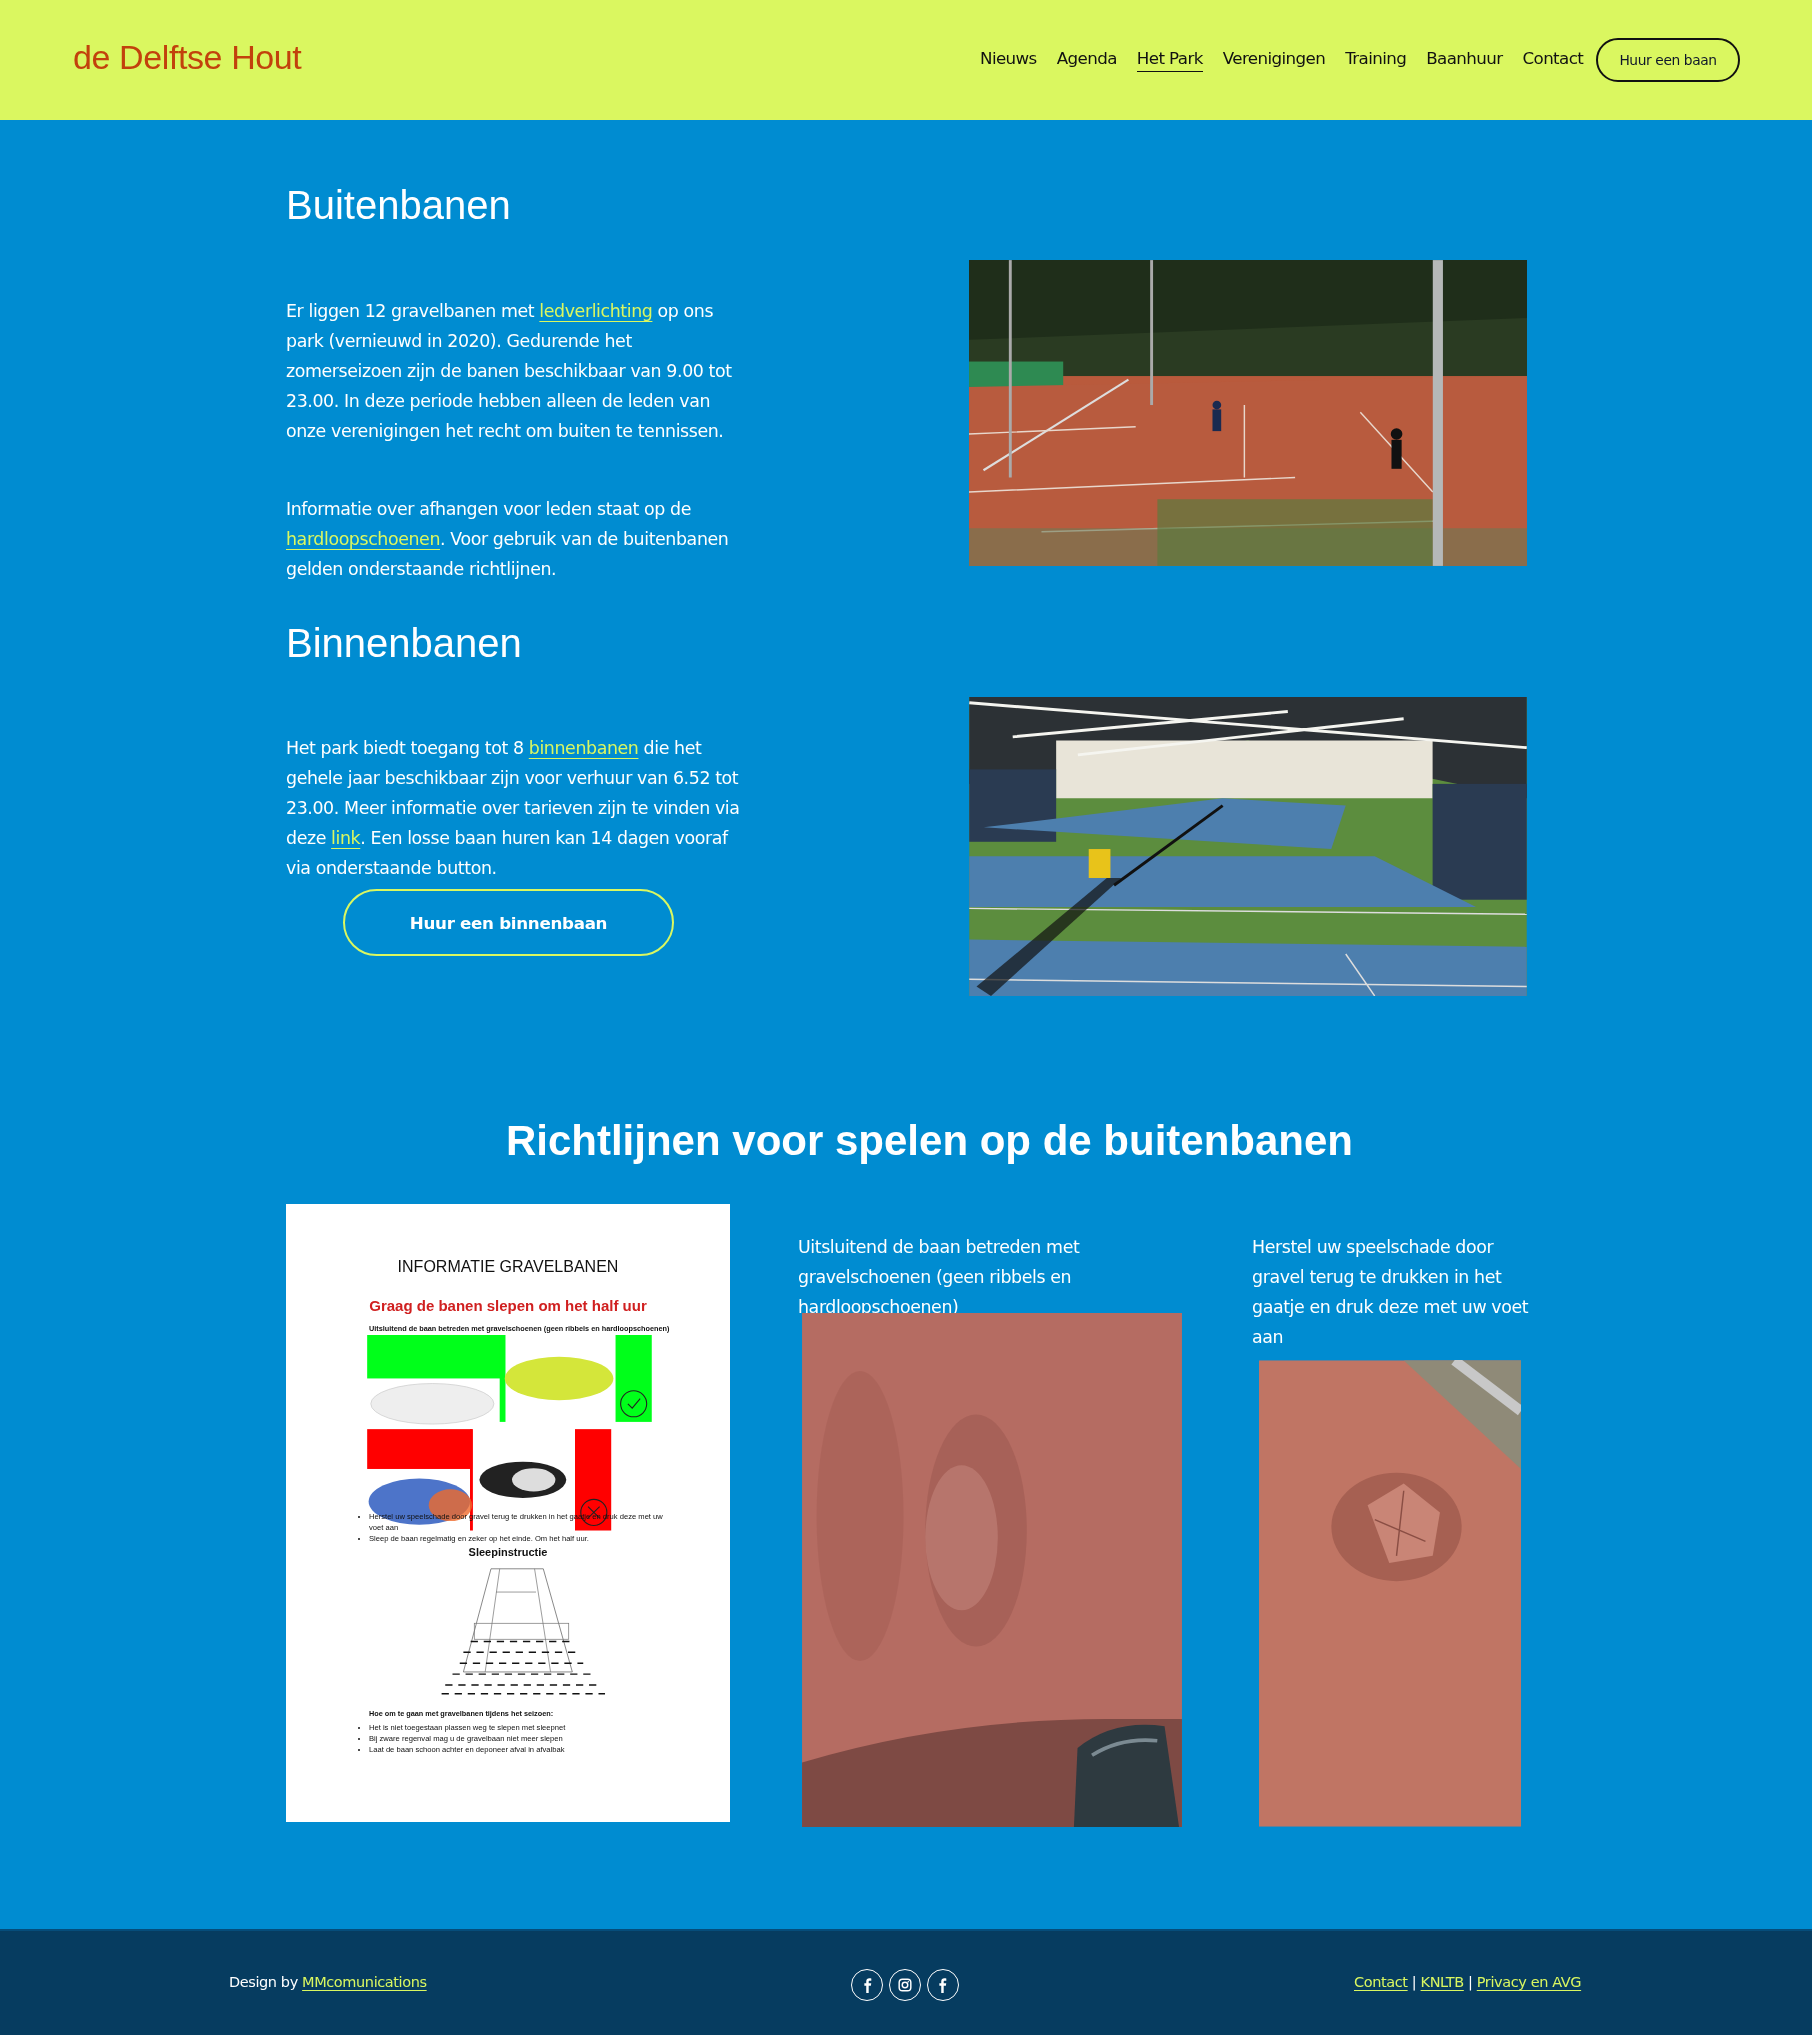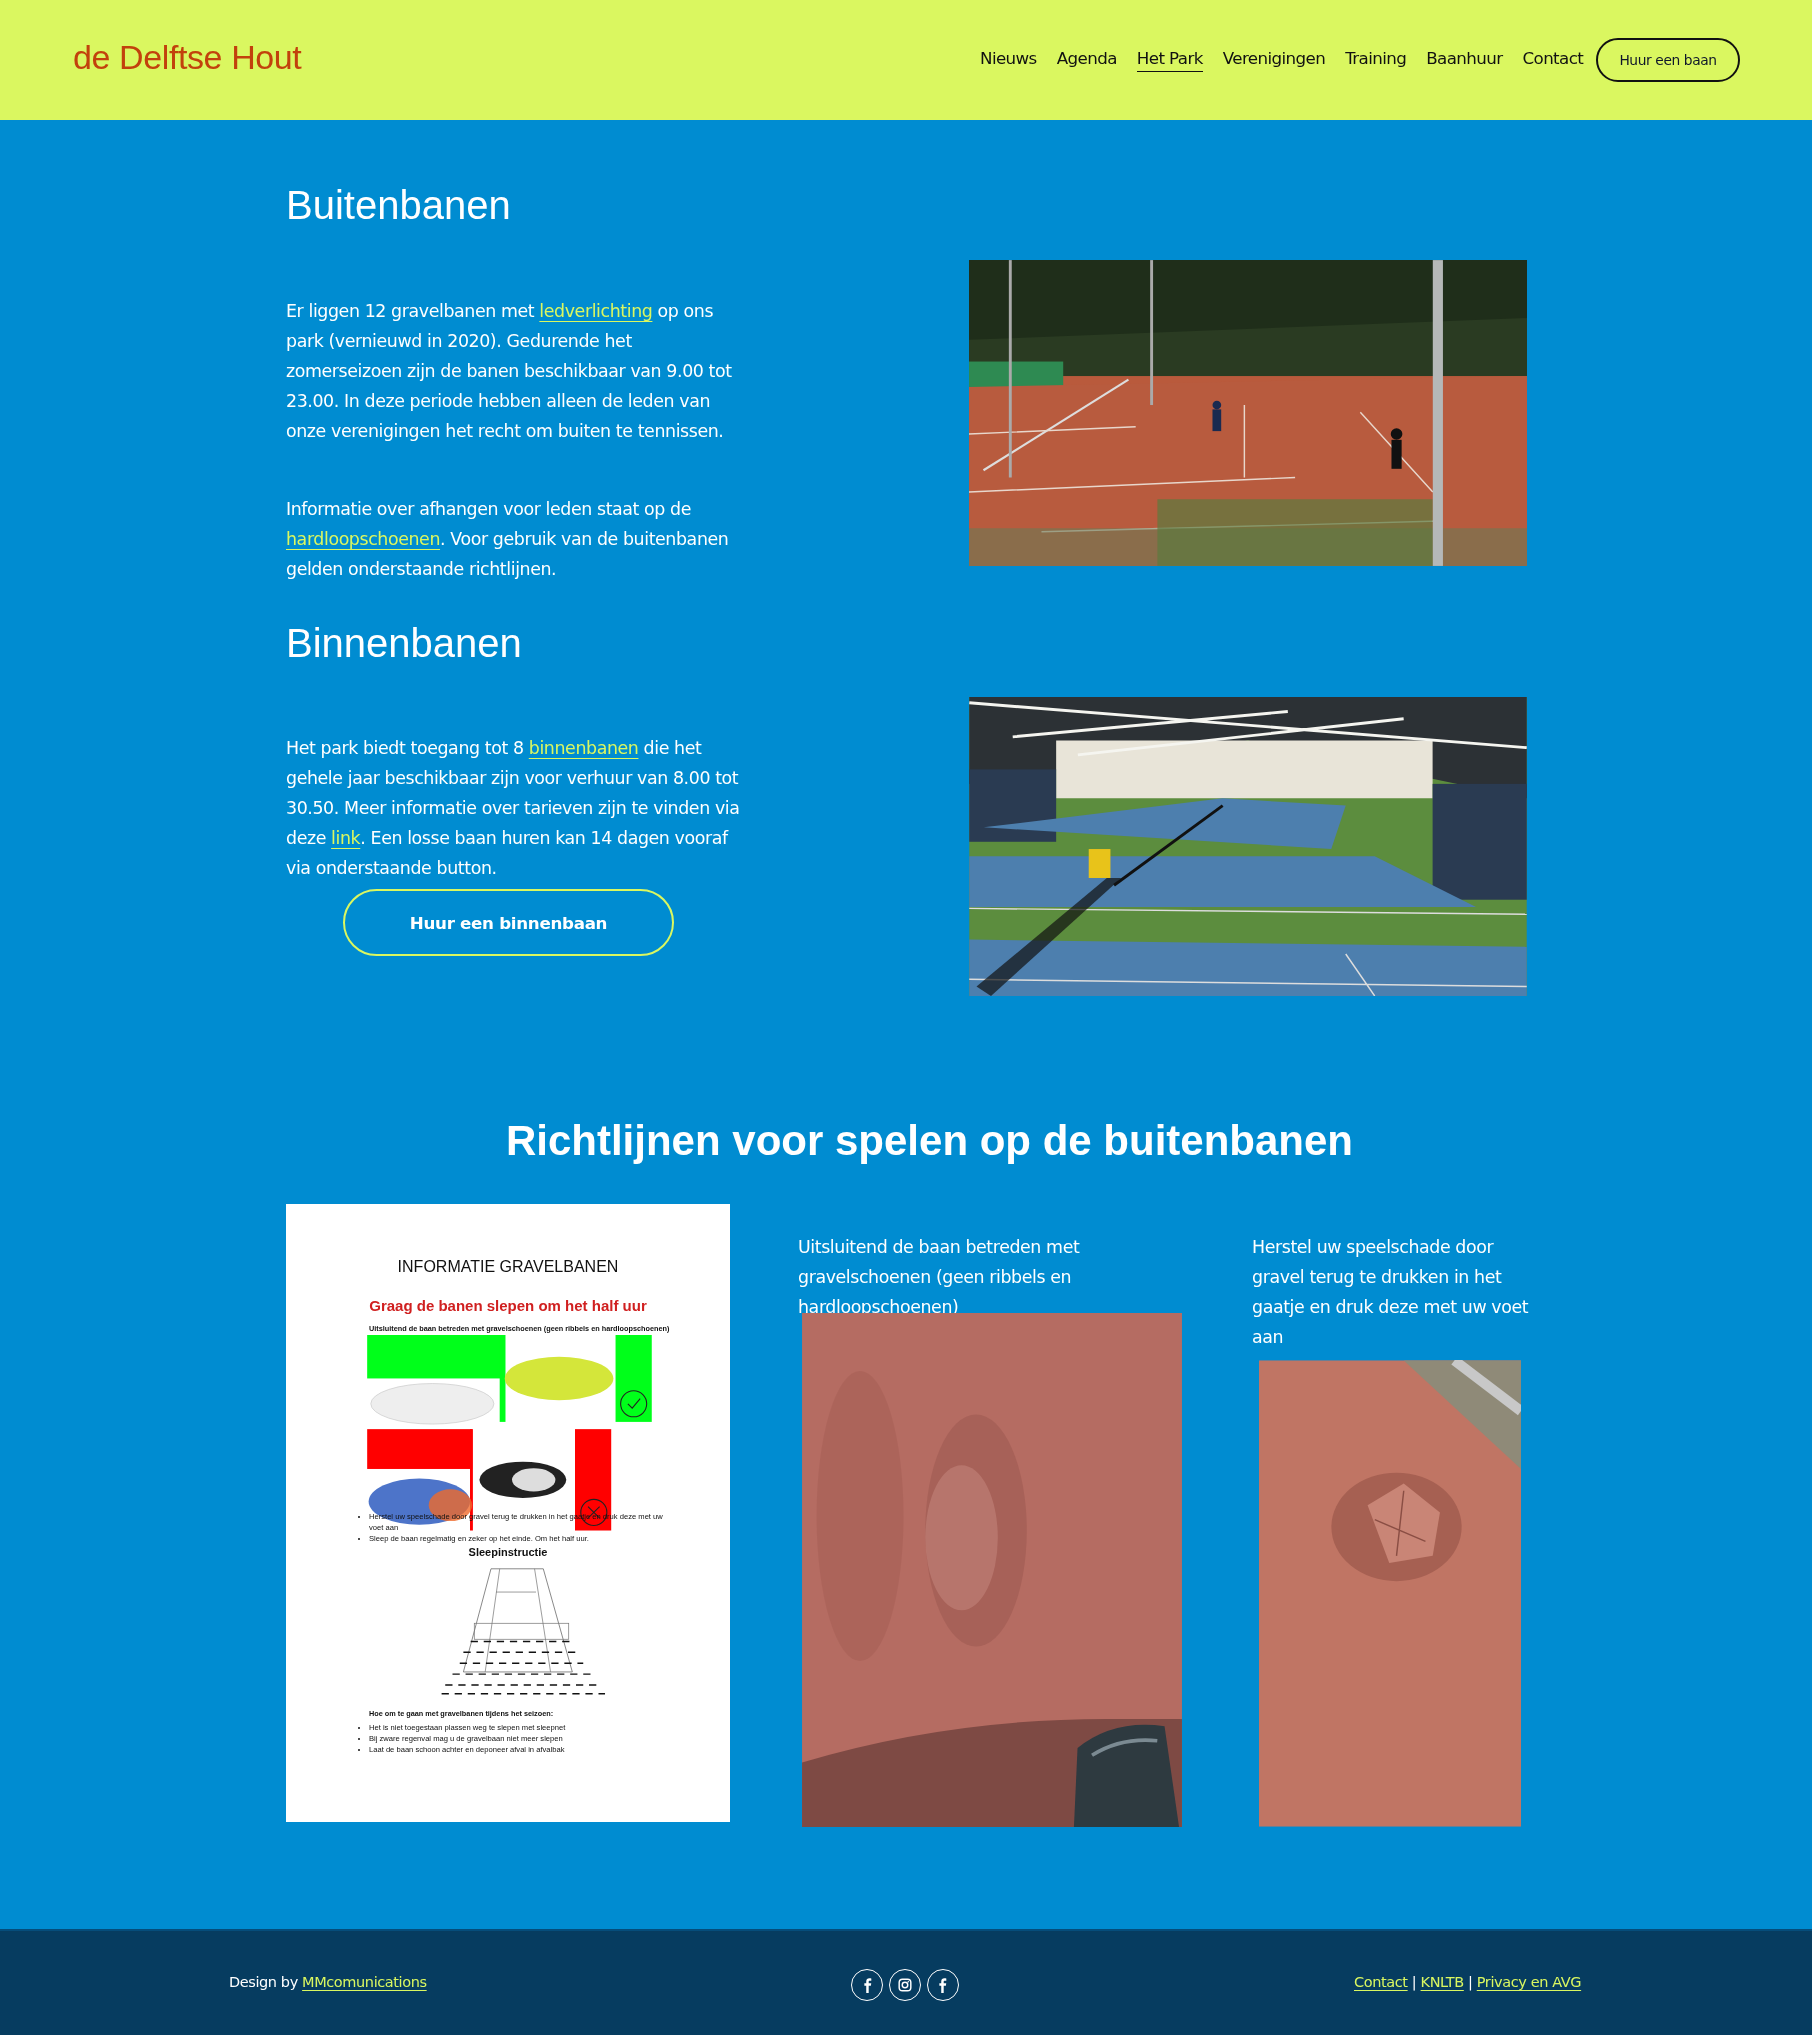--- a/index.html
+++ b/index.html
@@ -80,21 +80,21 @@
     <rect x="55" y="0" width="4" height="300" fill="#aaa"></rect>
     <rect x="250" y="0" width="4" height="200" fill="#aaa"></rect>
     <circle cx="590" cy="240" r="8" fill="#111"></circle>
     <rect x="583" y="248" width="14" height="40" fill="#111"></rect>
     <circle cx="342" cy="200" r="6" fill="#1a2a50"></circle>
     <rect x="336" y="206" width="12" height="30" fill="#1a2a50"></rect>
   </svg>
 </div>
 
 <h2 class="h2" style="left:286px;top:621px;">Binnenbanen</h2>
-<p class="para" style="left:286px;top:697px;width:457px;"><span>Het park biedt toegang tot 8 </span><a>binnenbanen</a><span> die het gehele jaar beschikbaar zijn voor verhuur van 8.00 tot 30.50. Meer informatie over tarieven zijn te vinden via deze </span><a>link</a><span>. Een losse baan huren kan 14 dagen vooraf via onderstaande button.</span></p>
+<p class="para" style="left:286px;top:697px;width:457px;"><span>Het park biedt toegang tot 8 </span><a>binnenbanen</a><span> die het gehele jaar beschikbaar zijn voor verhuur van 6.52 tot 23.00. Meer informatie over tarieven zijn te vinden via deze </span><a>link</a><span>. Een losse baan huren kan 14 dagen vooraf via onderstaande button.</span></p>
 <button class="cta-btn">Huur een binnenbaan</button>
 
 <div class="photo" style="left:969px;top:697px;width:558px;height:299px;">
   <svg width="558" height="299" viewBox="0 0 770 413">
     <rect width="770" height="413" fill="#5c8d3e"></rect>
     <path d="M0 0 L770 0 L770 140 L385 60 L0 120 Z" fill="#2c3135"></path>
     <path d="M120 60 L640 60 L640 140 L120 140 Z" fill="#e8e4d8"></path>
     <rect x="0" y="100" width="120" height="100" fill="#2a3b52"></rect>
     <rect x="640" y="120" width="130" height="160" fill="#2a3b52"></rect>
     <path d="M0 8 L770 70 M60 55 L440 20 M150 80 L600 30" stroke="#f5f5f0" stroke-width="4"></path>

